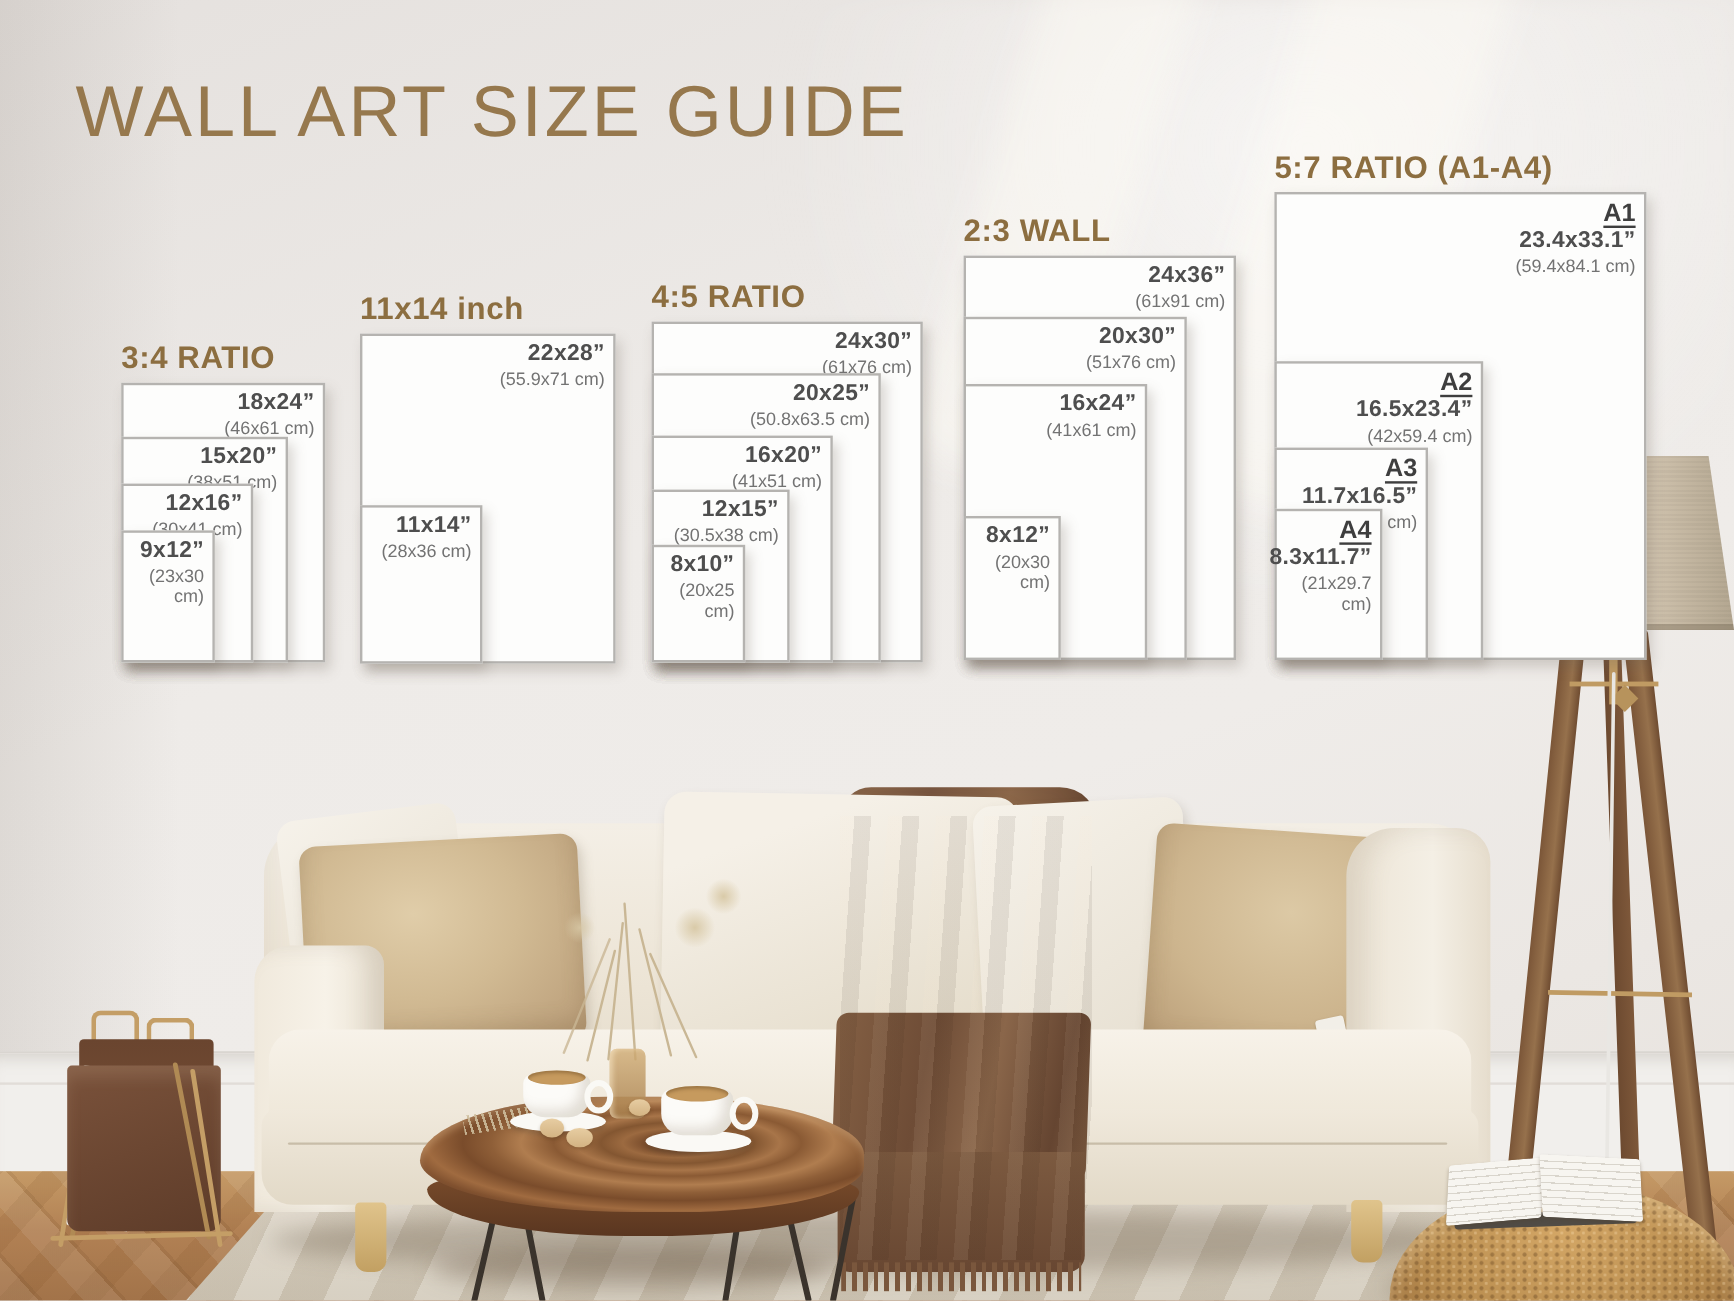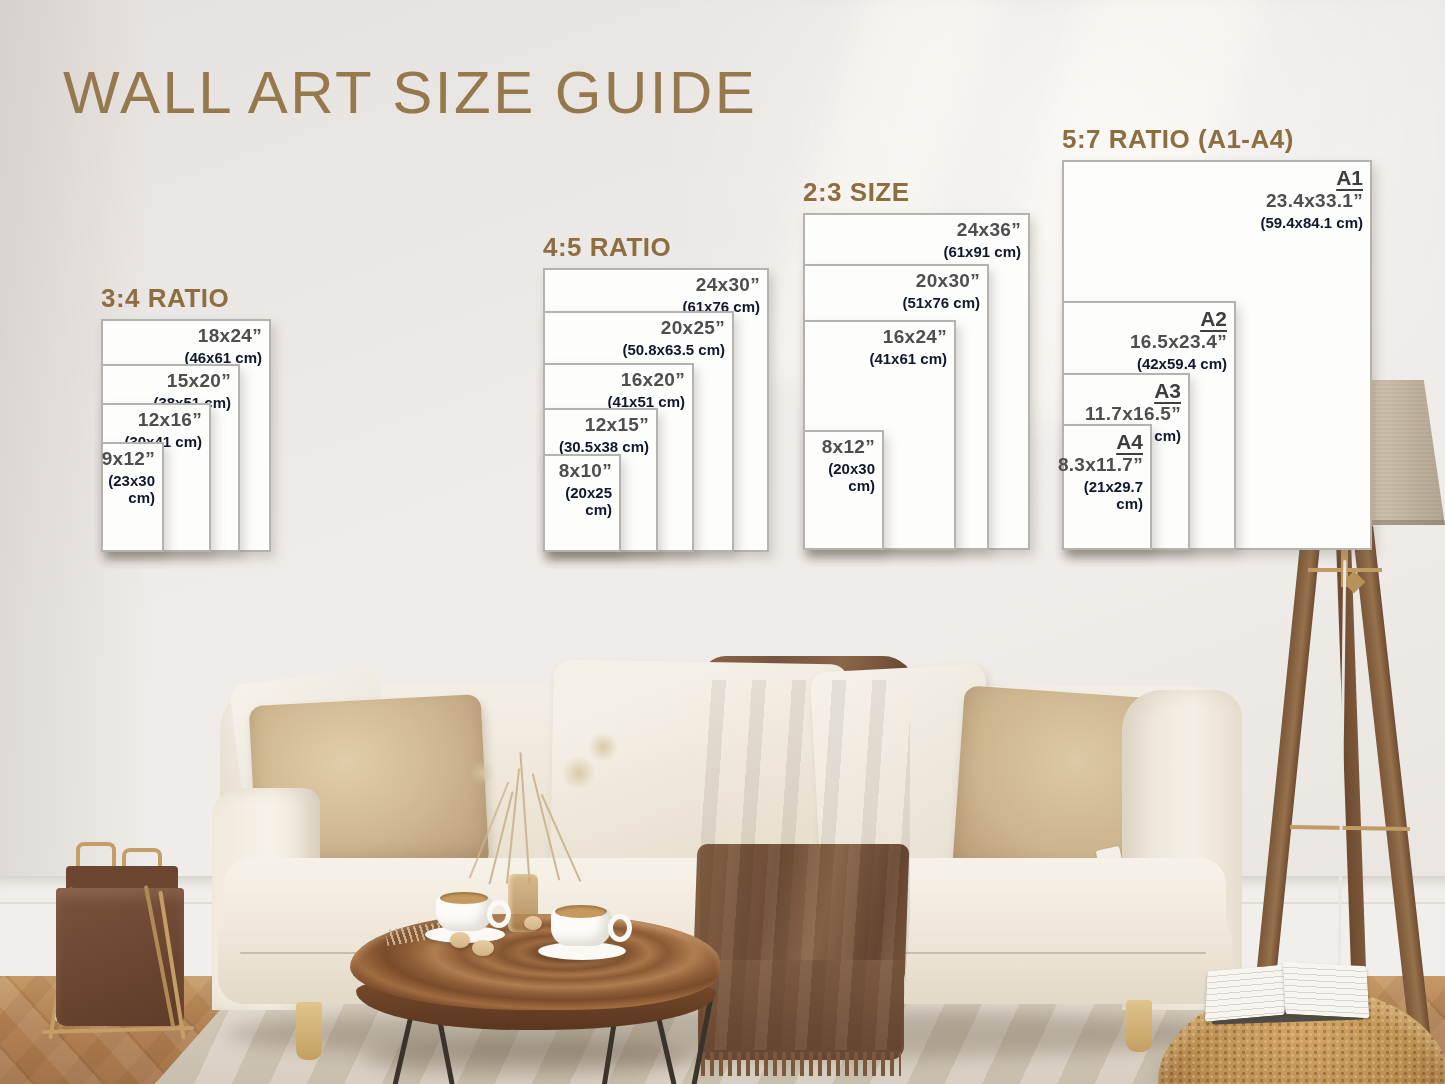--- a/index.html
+++ b/index.html
@@ -44,21 +44,21 @@
   #poster-layer{left:0;top:0;width:1445px;height:1084px;}
   .size-group{position:absolute;}
   .group-header{position:absolute;bottom:100%;left:0;margin-bottom:5px;
         font-size:26px;font-weight:700;letter-spacing:.5px;color:#8c6e40;white-space:nowrap;}
   .poster{position:absolute;left:0;bottom:0;background:#fdfdfc;
         border:2px solid #b5b3b0;box-sizing:border-box;
         box-shadow:4px 6px 10px rgba(108,96,82,.25);}
   .plabel{position:absolute;top:4px;right:7px;text-align:right;line-height:1.15;}
   .ptag{font-size:21px;font-weight:700;color:#3e3e3e;text-decoration:underline;text-underline-offset:4px;}
   .pinch{font-size:19px;font-weight:600;color:#4e4e4e;letter-spacing:.3px;}
-  .pcm{font-size:15px;font-weight:700;color:#0f172a;margin-top:2px;}
+  .pcm{font-size:15px;font-weight:400;color:#737373;margin-top:2px;}
 
   
   .title{left:63px;top:58px;font-size:60px;font-weight:500;letter-spacing:2.5px;color:#96784d;}
   .sofa-arrow{left:308px;top:594px;width:852px;height:36px;display:flex;align-items:center;}
   .arrow-head{width:0;height:0;border-top:13px solid transparent;border-bottom:13px solid transparent;}
   .arrow-head.left{border-right:30px solid #5a5a5a;}
   .arrow-head.right{border-left:30px solid #5a5a5a;}
   .arrow-line{flex:1;height:4px;background:#5a5a5a;}
   .arrow-text{margin:0 22px;font-size:26px;font-style:italic;color:#565656;white-space:nowrap;}
 
@@ -235,24 +235,39 @@
             <div class="pinch">15x20”</div>
             <div class="pcm">(38x51 cm)</div>
           </div>
         </div>
         <div class="poster" style="width: 110px; height: 149px; z-index: 3;">
           <div class="plabel">
             <div class="pinch">12x16”</div>
             <div class="pcm">(30x41 cm)</div>
           </div>
         </div>
-        <div class="poster" style="width: 63px; height: 110px; z-index: 4;">
+        <div class="poster" style="width: 78px; height: 110px; z-index: 4;">
           <div class="plabel">
             <div class="pinch">9x12”</div>
             <div class="pcm">(23x30 cm)</div>
+          </div>
+        </div>
+      </div>
+      <div class="size-group" style="left: 300px; top: 278px; width: 213px; height: 275px;">
+        <div class="group-header">11x14 inch</div>
+        <div class="poster" style="width: 213px; height: 275px; z-index: 1;">
+          <div class="plabel">
+            <div class="pinch">22x28”</div>
+            <div class="pcm">(55.9x71 cm)</div>
+          </div>
+        </div>
+        <div class="poster" style="width: 102px; height: 132px; z-index: 2;">
+          <div class="plabel">
+            <div class="pinch">11x14”</div>
+            <div class="pcm">(28x36 cm)</div>
           </div>
         </div>
       </div>
       <div class="size-group" style="left: 543px; top: 268px; width: 226px; height: 284px;">
         <div class="group-header">4:5 RATIO</div>
         <div class="poster" style="width: 226px; height: 284px; z-index: 1;">
           <div class="plabel">
             <div class="pinch">24x30”</div>
             <div class="pcm">(61x76 cm)</div>
           </div>
@@ -276,21 +291,21 @@
           </div>
         </div>
         <div class="poster" style="width: 78px; height: 98px; z-index: 5;">
           <div class="plabel">
             <div class="pinch">8x10”</div>
             <div class="pcm">(20x25 cm)</div>
           </div>
         </div>
       </div>
       <div class="size-group" style="left: 803px; top: 213px; width: 227px; height: 337px;">
-        <div class="group-header">2:3 SIZE</div>
+        <div class="group-header">2:3 WALL</div>
         <div class="poster" style="width: 227px; height: 337px; z-index: 1;">
           <div class="plabel">
             <div class="pinch">24x36”</div>
             <div class="pcm">(61x91 cm)</div>
           </div>
         </div>
         <div class="poster" style="width: 186px; height: 286px; z-index: 2;">
           <div class="plabel">
             <div class="pinch">20x30”</div>
             <div class="pcm">(51x76 cm)</div>

